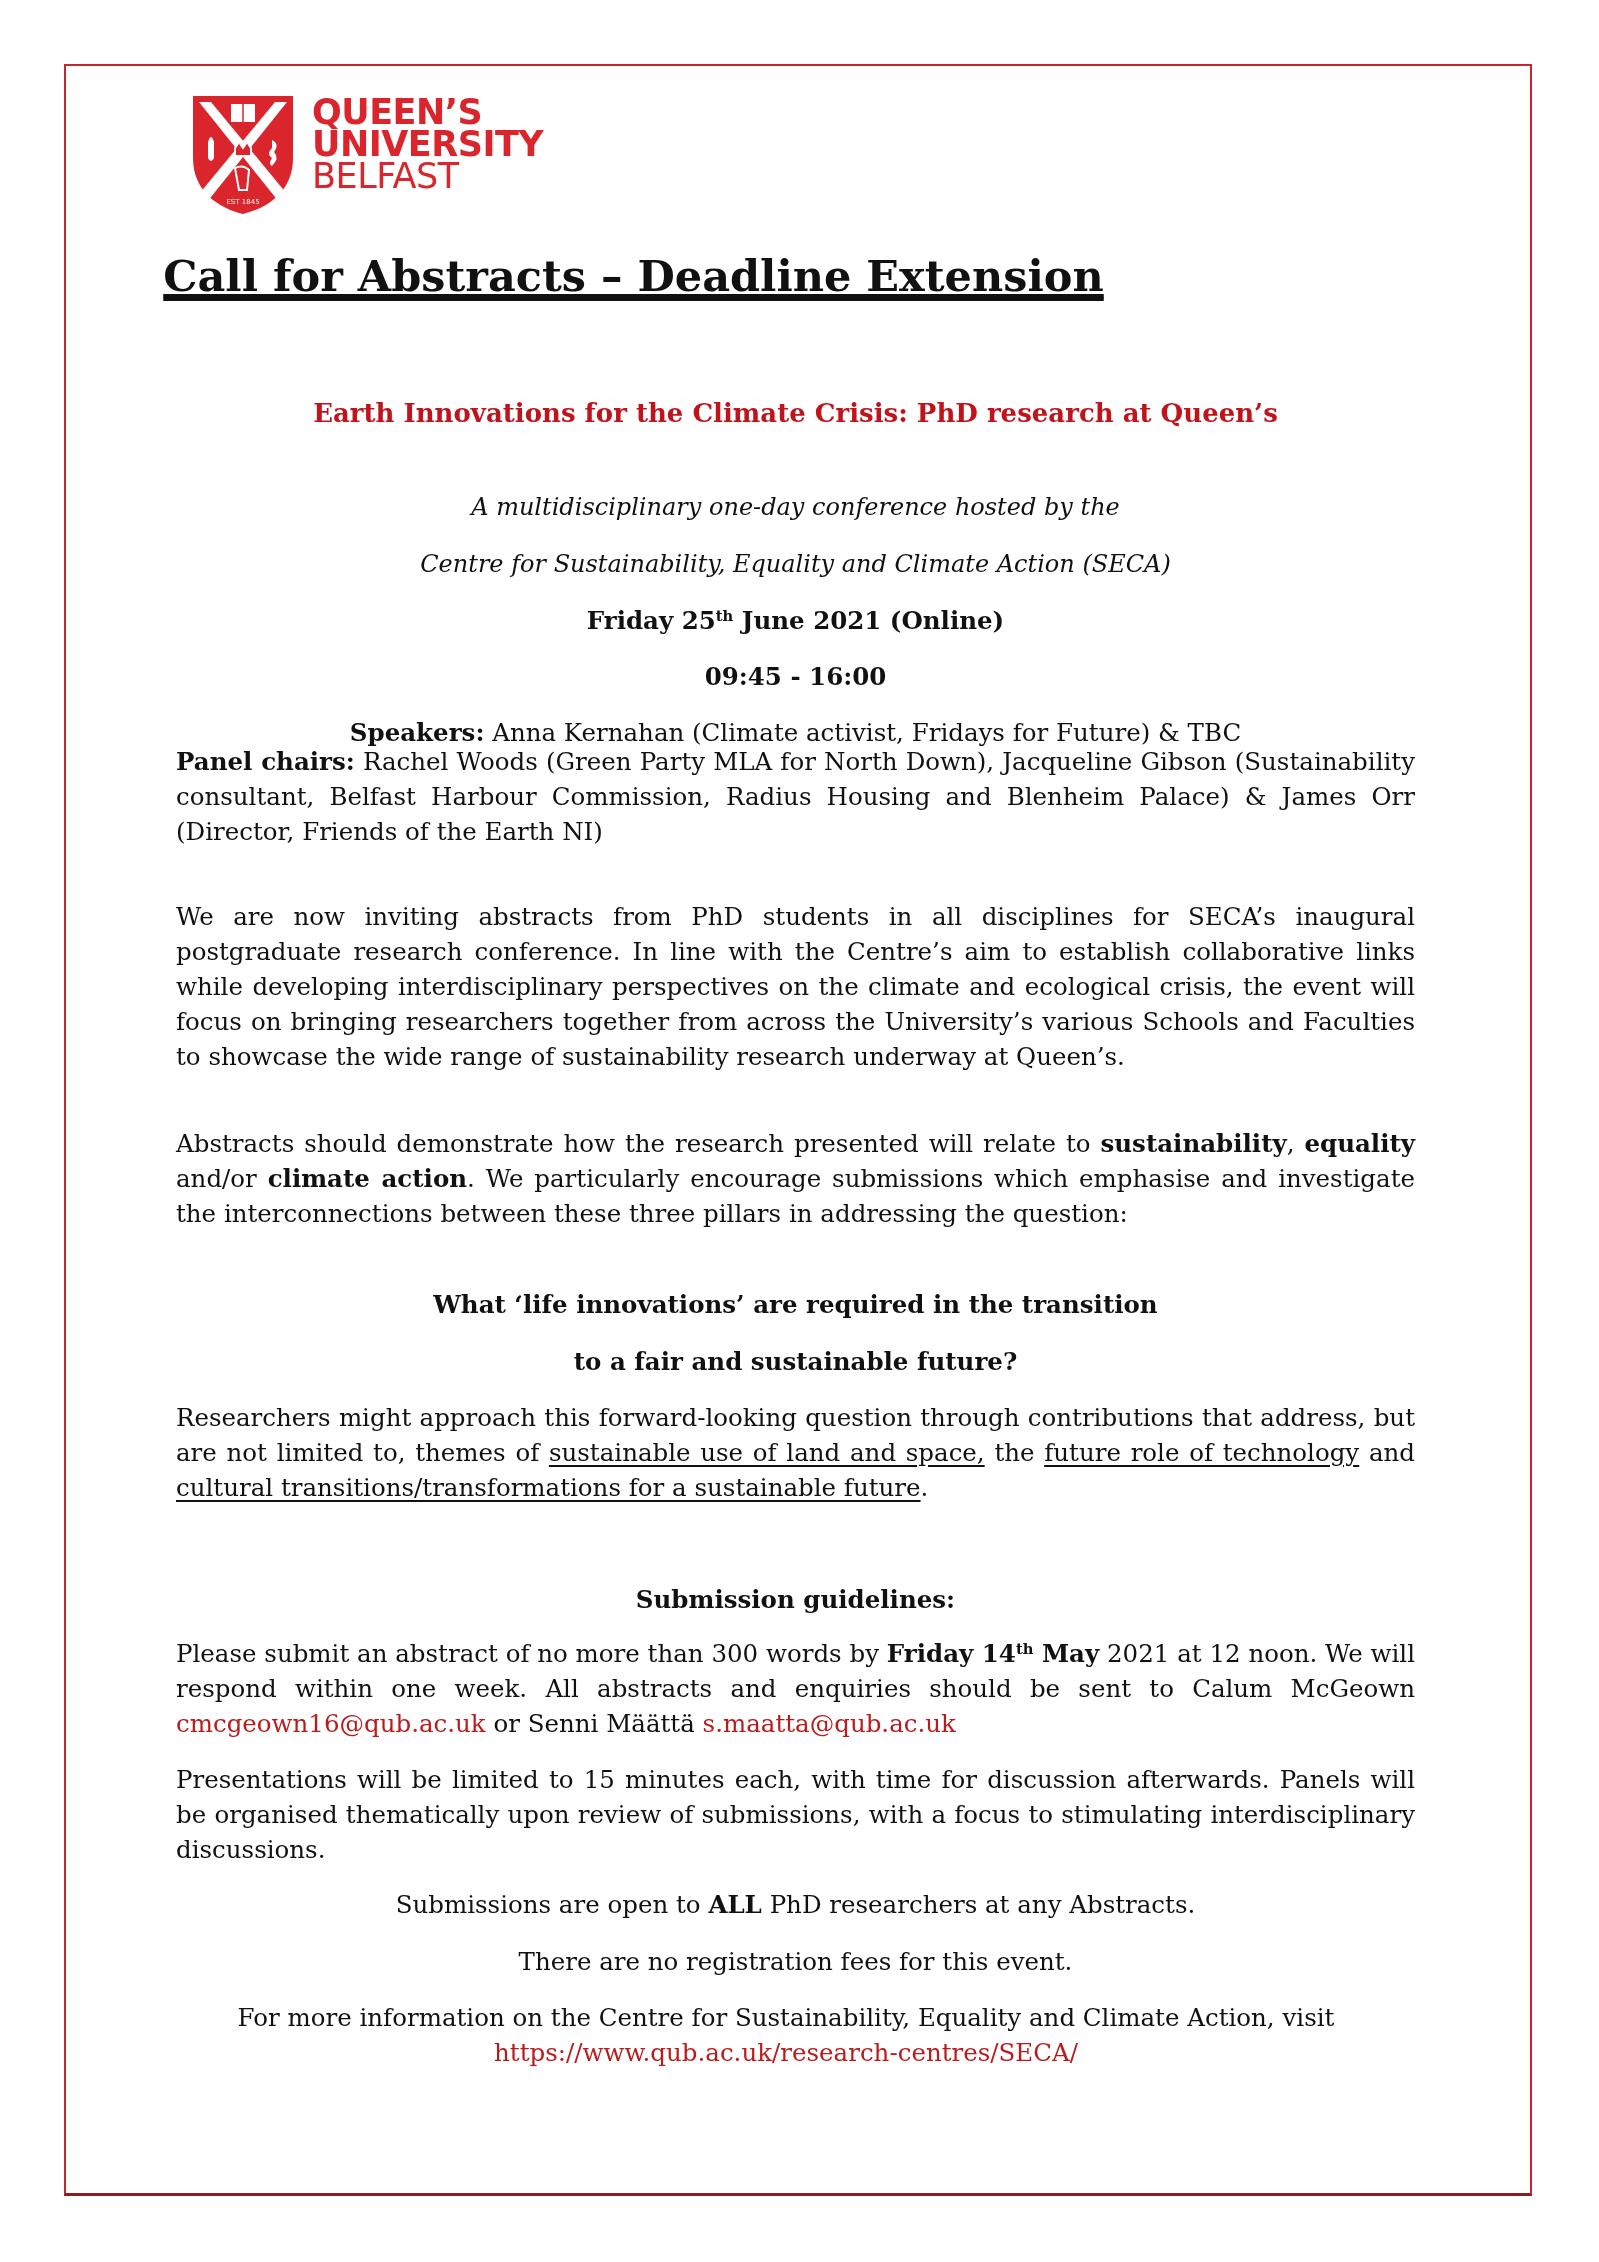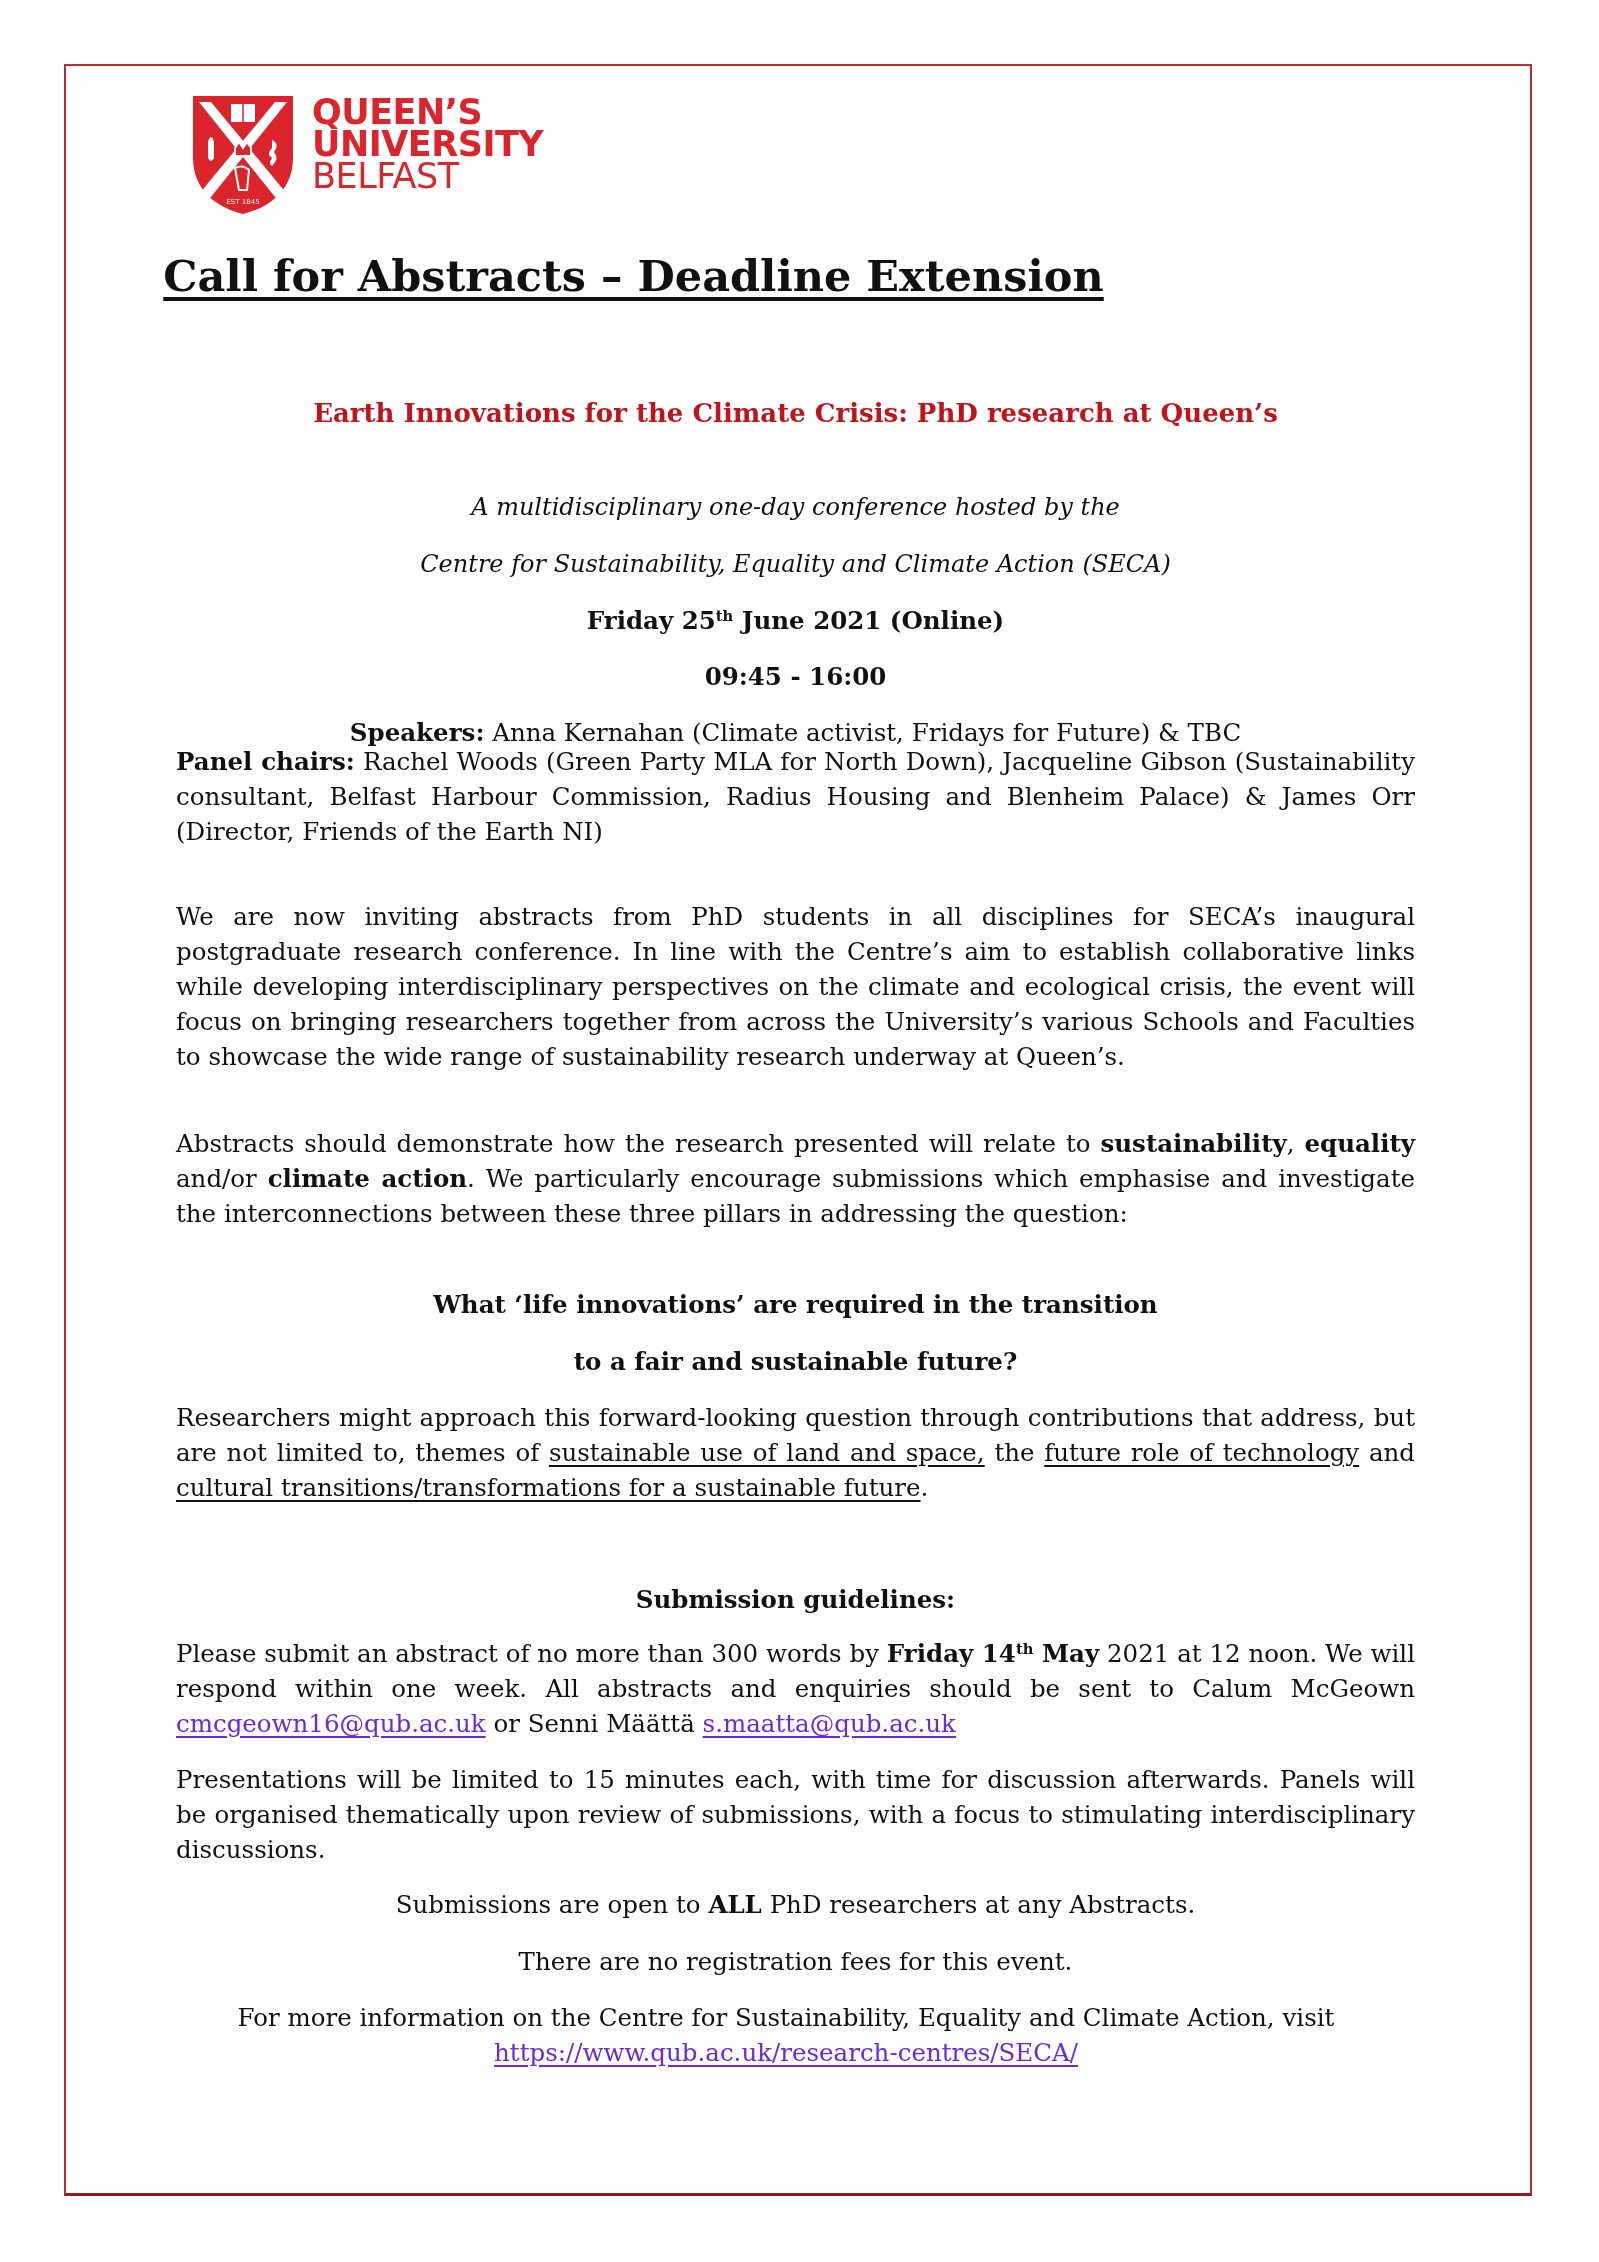--- a/index.html
+++ b/index.html
@@ -11,28 +11,28 @@
   .shield { position: absolute; left: 0; top: 0; width: 100px; height: 118px; }
   .logo-text { position: absolute; left: 119px; top: 0; font-family: "DejaVu Sans", "Liberation Sans", sans-serif;
                color: #d9252b; line-height: 32px; font-size: 35px; letter-spacing: -0.5px; }
   .logo-text .l1, .logo-text .l2 { font-weight: bold; display: block; white-space: nowrap; }
   .logo-text .l3 { font-weight: normal; display: block; white-space: nowrap; }
 
   .block { position: absolute; left: 176px; width: 1239px; font-size: 24.5px; line-height: 35px; text-align: center; }
   .center { text-align: center; }
   .justify { text-align: justify; }
   .title { position: absolute; left: 0; width: 1267px; top: 250px; text-align: center;
-           font-size: 43px; font-weight: bold; line-height: 52px; }
+           font-size: 43px; font-weight: bold; line-height: 52px; text-decoration: underline; }
   .title span { text-decoration: underline; text-decoration-thickness: 4px; text-underline-offset: 6px; }
   .red-head { color: #c0141c; font-weight: bold; font-size: 26px; line-height: 38px; }
   .ital { font-style: italic; font-size: 24px; }
   .bold { font-weight: bold; }
   sup { font-size: 0.6em; vertical-align: 0.55em; line-height: 0; }
   .u { text-decoration: underline; text-underline-offset: 4px; }
-  a.link { color: #6d28d9; text-decoration: underline; text-underline-offset: 4px; }
+  a.link { color: #b91c1c; text-underline-offset: 4px; }
   p { margin: 0; }
 </style>
 </head>
 <body>
 
 <div class="frame"></div>
 
 <div class="logo">
   <svg class="shield" viewBox="0 0 100 118" xmlns="http://www.w3.org/2000/svg">
     <path d="M0 0 H100 V62 C100 95 75 112 50 118 C25 112 0 95 0 62 Z" fill="#d9252b"></path>

